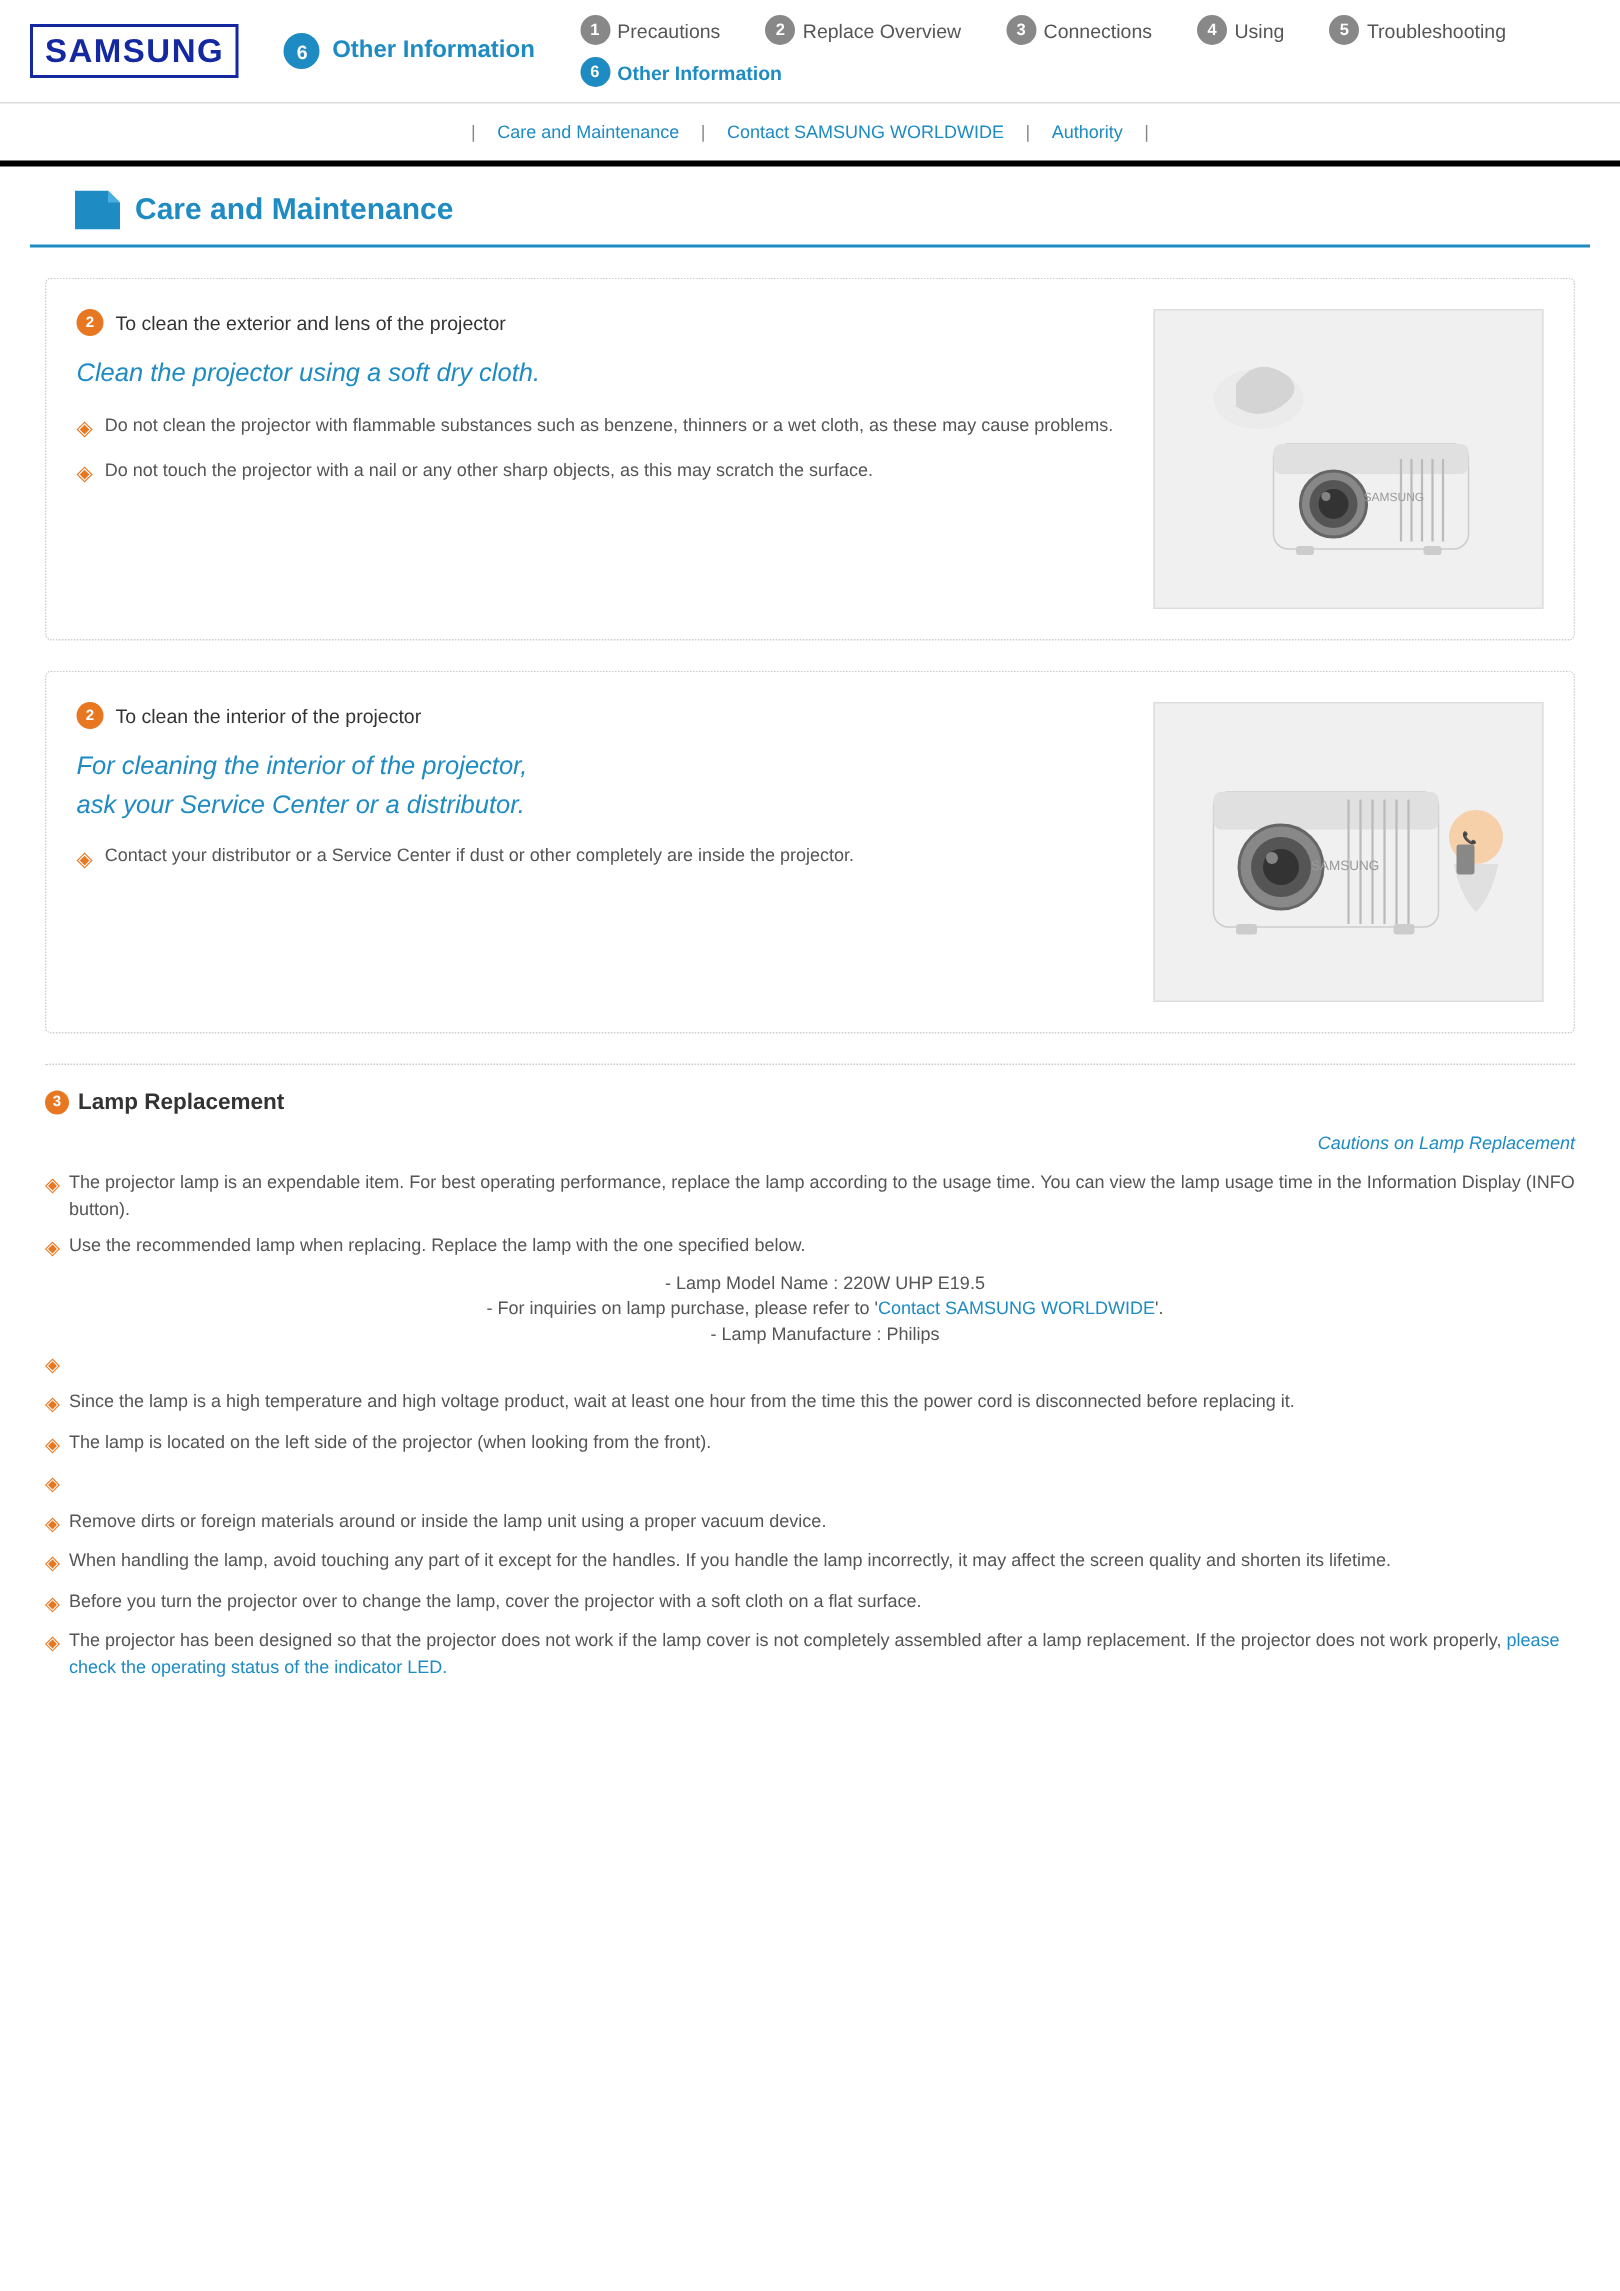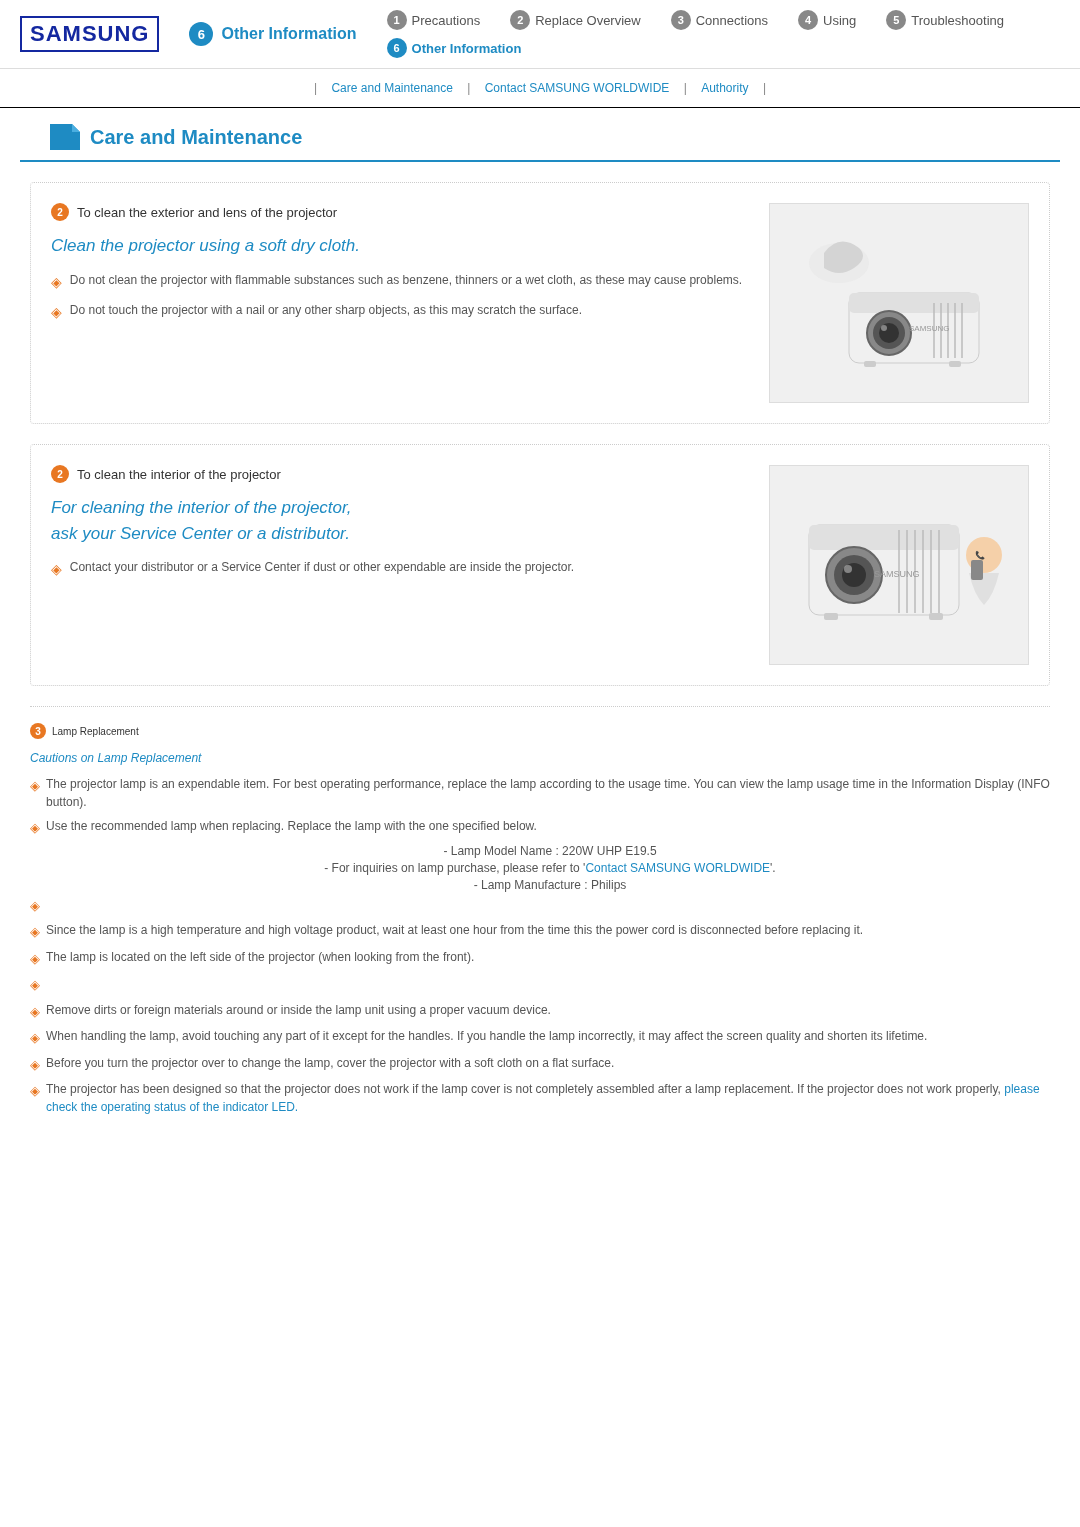--- a/index.html
+++ b/index.html
@@ -10,21 +10,21 @@
     .samsung-logo { font-size: 22px; font-weight: bold; color: #1428A0; letter-spacing: 1px; border: 2px solid #1428A0; padding: 3px 8px; }
     .nav-items { display: flex; flex-wrap: wrap; gap: 8px 30px; flex: 1; }
     .nav-item { display: flex; align-items: center; gap: 5px; font-size: 13px; color: #555; cursor: pointer; white-space: nowrap; }
     .nav-item.active { color: #1E8BC3; font-weight: bold; }
     .nav-circle { width: 20px; height: 20px; border-radius: 50%; background: #888; color: #fff; font-size: 11px; display: flex; align-items: center; justify-content: center; font-weight: bold; flex-shrink: 0; }
     .nav-circle.blue { background: #1E8BC3; }
     .current-section { display: flex; align-items: center; gap: 8px; font-size: 16px; font-weight: bold; color: #1E8BC3; white-space: nowrap; }
     .current-circle { width: 24px; height: 24px; border-radius: 50%; background: #1E8BC3; color: #fff; font-size: 13px; display: flex; align-items: center; justify-content: center; font-weight: bold; }
 
     
-    .breadcrumb-bar { text-align: center; padding: 12px 0; border-bottom: 1px solid #000000; font-size: 12px; color: #888; }
+    .breadcrumb-bar { text-align: center; padding: 12px 0; border-bottom: 4px solid #000000; font-size: 12px; color: #888; }
     .breadcrumb-bar a { color: #1E8BC3; text-decoration: none; margin: 0 8px; }
     .breadcrumb-bar span { margin: 0 3px; }
 
     
     .page-title-section { display: flex; align-items: center; gap: 10px; padding: 16px 30px 10px 30px; border-bottom: 2px solid #1E8BC3; margin: 0 20px 0 20px; }
     .page-title-text { font-size: 20px; font-weight: bold; color: #1E8BC3; }
 
     
     .main-content { padding: 20px 30px; }
 
@@ -41,22 +41,22 @@
     .section-subtitle { color: #1E8BC3; font-size: 17px; font-style: italic; margin-bottom: 12px; line-height: 1.5; }
 
     .bullet-list { list-style: none; padding: 0; }
     .bullet-list li { display: flex; gap: 8px; margin-bottom: 8px; font-size: 12px; color: #555; line-height: 1.5; }
     .bullet-icon { color: #E87722; font-size: 14px; flex-shrink: 0; margin-top: 1px; }
 
     
     .lamp-section { margin-top: 20px; border-top: 1px dotted #ccc; padding-top: 16px; }
     .lamp-heading { display: flex; align-items: center; gap: 6px; margin-bottom: 12px; }
     .lamp-num { width: 16px; height: 16px; border-radius: 50%; background: #E87722; color: #fff; font-size: 10px; font-weight: bold; display: flex; align-items: center; justify-content: center; }
-    .lamp-title { font-size: 10px; font-weight: normal; color: #333; }
-    .lamp-subtitle { color: #1E8BC3; font-size: 12px; font-style: italic; margin-bottom: 10px; }
+    .lamp-title { font-size: 15px; font-weight: bold; color: #333; }
+    .lamp-subtitle { color: #1E8BC3; font-size: 12px; font-style: italic; margin-bottom: 10px; text-align: right; }
     .lamp-list { list-style: none; }
     .lamp-list li { display: flex; gap: 6px; margin-bottom: 6px; font-size: 12px; color: #555; line-height: 1.5; }
     .lamp-list li .bullet-icon { color: #E87722; font-size: 13px; flex-shrink: 0; }
     .sub-list { margin-left: 20px; list-style: none; margin-top: 4px; text-align: center; }
     .sub-list li { margin-bottom: 3px; font-size: 12px; color: #555; }
     .link-text { color: #1E8BC3; text-decoration: none; }
   </style>
 </head>
 <body>
 
@@ -172,21 +172,21 @@
     <div class="section-inner">
       <div class="section-text">
         <div class="section-heading">
           <div class="section-num">2</div>
           <span>To clean the interior of the projector</span>
         </div>
         <div class="section-subtitle">For cleaning the interior of the projector,<br>ask your Service Center or a distributor.</div>
         <ul class="bullet-list">
           <li>
             <span class="bullet-icon">◈</span>
-            <span>Contact your distributor or a Service Center if dust or other expendable are inside the projector.</span>
+            <span>Contact your distributor or a Service Center if dust or other completely are inside the projector.</span>
           </li>
         </ul>
       </div>
       <div class="section-image">
         <div class="section-image-box">
           <svg width="240" height="200" viewBox="0 0 240 200">
 
             <rect x="30" y="60" width="150" height="90" rx="10" fill="#f0f0f0" stroke="#ccc" stroke-width="1"></rect>
             <rect x="30" y="60" width="150" height="25" rx="5" fill="#e0e0e0"></rect>
 

